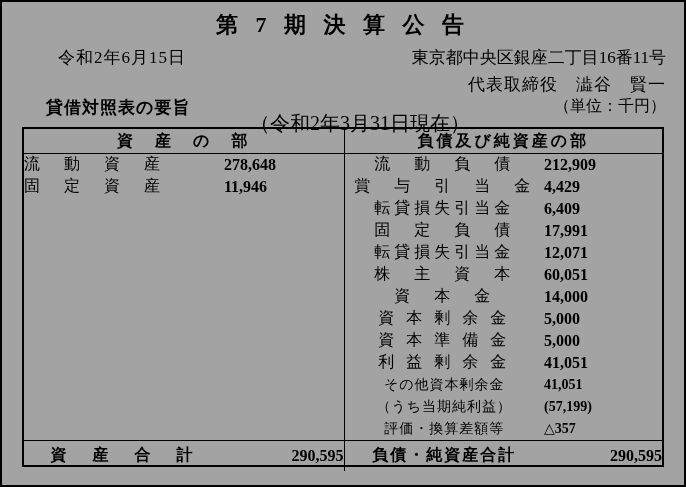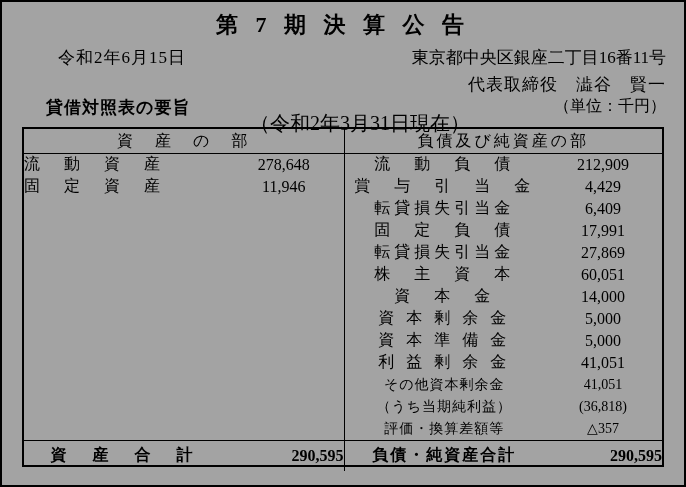--- a/index.html
+++ b/index.html
@@ -126,21 +126,21 @@
     font-size: 16px;
   }
   .col-l-label { width: 200px; }
   .col-l-val   { width: 120px; }
   .col-r-label { width: 200px; }
   .col-r-val   { width: 118px; }
 
   .hdr {
     text-align: center;
     font-size: 17px;
-    font-weight: normal;
+    font-weight: bold;
     letter-spacing: 3px;
     height: 24px;
     border-bottom: 1.5px solid #000;
     white-space: nowrap;
   }
 
   .lbl {
     padding-left: 14px;
     letter-spacing: 4px;
     white-space: nowrap;
@@ -150,24 +150,25 @@
     text-align: center;
     letter-spacing: 4px;
     white-space: nowrap;
     font-size: 16px;
   }
   .lbl-c.small {
     font-size: 14px;
     letter-spacing: 1px;
   }
   .val {
-    text-align: center;
+    text-align: left;
     padding-right: 10px;
     white-space: nowrap;
     font-size: 16px;
+    font-weight: bold;
   }
   .val.small { font-size: 14px; }
   .r {
     height: 22px;
   }
   .total-row td {
     border-top: 1.5px solid #000;
     height: 30px;
   }
   .total-lbl {
@@ -247,21 +248,21 @@
             <td></td>
             <td></td>
             <td class="lbl-c" style="border-left:1.5px solid #000;">固　定　負　債</td>
             <td class="val">17,991</td>
           </tr>
 
           <tr class="r">
             <td></td>
             <td></td>
             <td class="lbl-c" style="border-left:1.5px solid #000;">転貸損失引当金</td>
-            <td class="val">27,869</td>
+            <td class="val">12,071</td>
           </tr>
 
           <tr class="r">
             <td></td>
             <td></td>
             <td class="lbl-c" style="border-left:1.5px solid #000;">株　主　資　本</td>
             <td class="val">60,051</td>
           </tr>
 
           <tr class="r">
@@ -296,21 +297,21 @@
             <td></td>
             <td></td>
             <td class="lbl-c small" style="border-left:1.5px solid #000;">その他資本剰余金</td>
             <td class="val small">41,051</td>
           </tr>
 
           <tr class="r">
             <td></td>
             <td></td>
             <td class="lbl-c small" style="border-left:1.5px solid #000;">（うち当期純利益）</td>
-            <td class="val small">(36,818)</td>
+            <td class="val small">(57,199)</td>
           </tr>
 
           <tr class="r">
             <td></td>
             <td></td>
             <td class="lbl-c small" style="border-left:1.5px solid #000;">評価・換算差額等</td>
             <td class="val small">△357</td>
           </tr>
 
           <tr>

